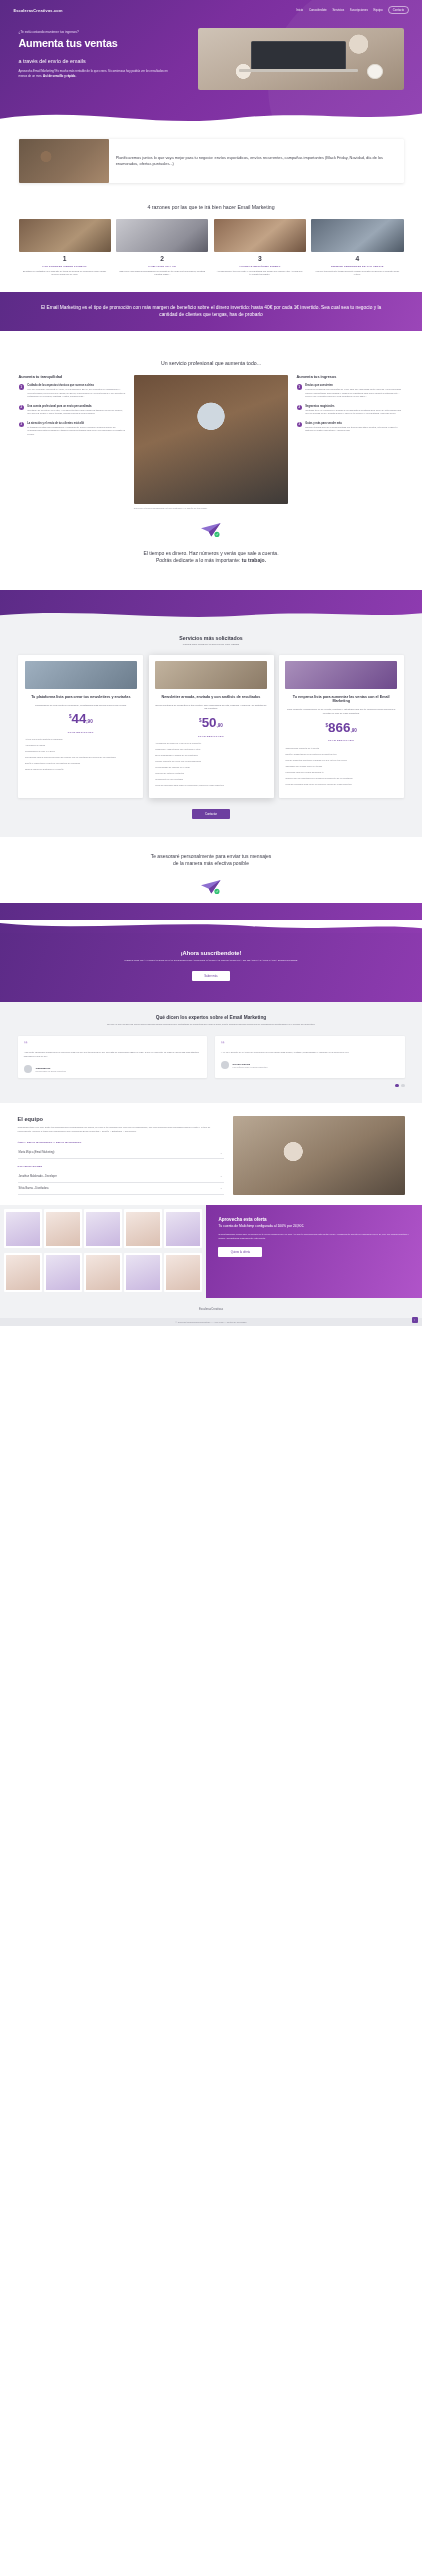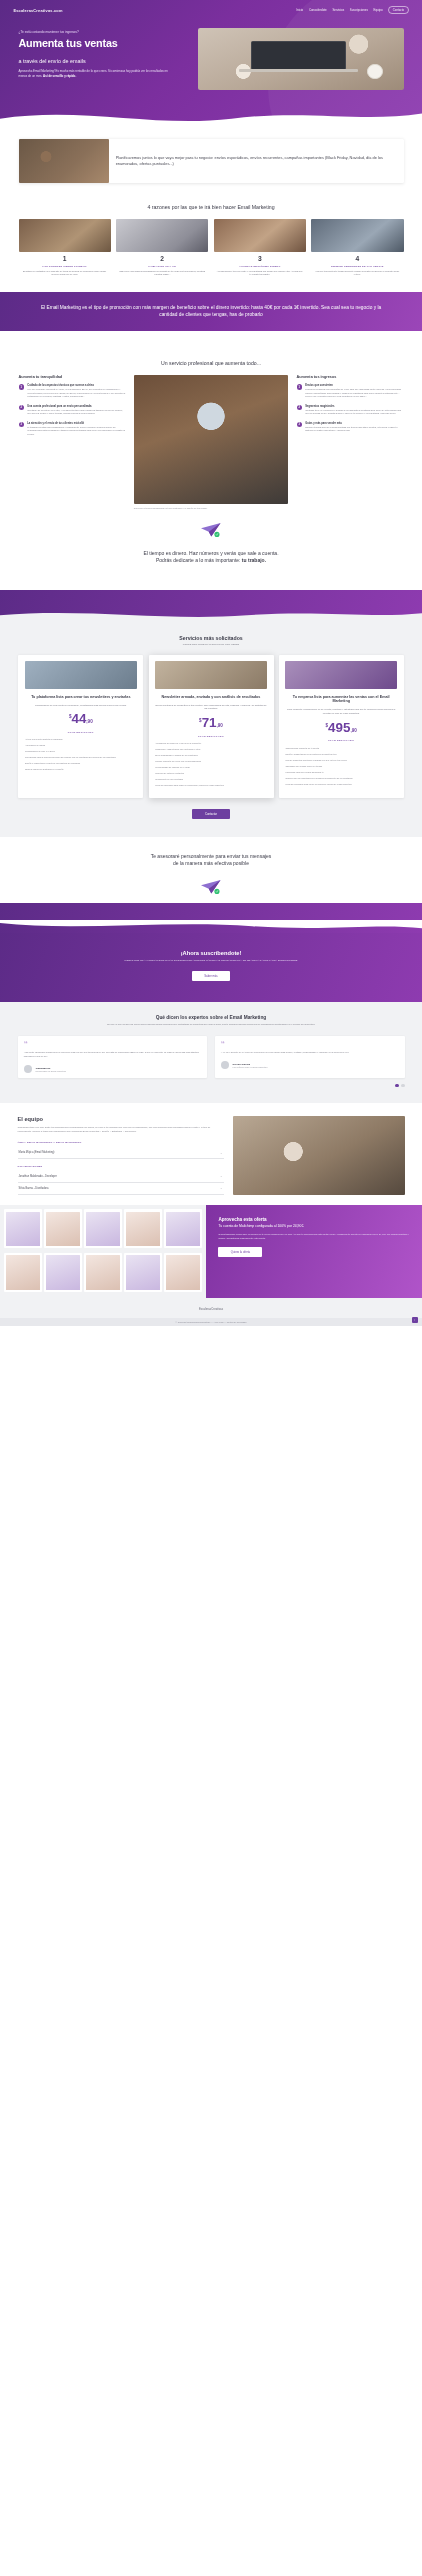--- a/index.html
+++ b/index.html
@@ -440,39 +440,39 @@
       <div class="feat">Preparación para la primera impresión del informe con los resultados del primera de los resultados</div>
       <div class="feat">Diseño y maquetación a partir de las plantillas de Mailchimp</div>
       <div class="feat">Todos a imágenes apartadas en el diseño</div>
     </div>
 
     <div class="card featured">
       <div class="card-img c2"></div>
       <h3>Newsletter armada, enviada y con análisis de resultados</h3>
       <p>Envíos puntuales se newsletters a tus clientes. Nos encargamos del alta, buscada y después. Tú distrutas de los resultado.</p>
       <div class="price">
-        <sup>$</sup><span>71</span><sub>,90</sub>
+        <sup>$</sup><span>50</span><sub>,90</sub>
       </div>
       <span class="plan-link">PLAN DETALLADO</span>
       <div class="feat">Adecuación de marca en el envío de la newsletter</div>
       <div class="feat">Redacción y maquetación con contenidos y fotos</div>
       <div class="feat">Envío programado y análisis de los resultados</div>
       <div class="feat">Informe completo del envío con recomendaciones</div>
       <div class="feat">Personalizado de campos en el email</div>
       <div class="feat">Limpieza de listas de contactos</div>
       <div class="feat">Seguimiento de los resultados</div>
       <div class="feat">Local del formulario para poder su suscripción, propios de email marketing</div>
     </div>
 
     <div class="card">
       <div class="card-img c3"></div>
       <h3>Tu empresa lista para aumentar las ventas con el Email Marketing</h3>
       <p>Pack completo: configuración on-de-cuenta, plantillas y estrategia para que tu empresa pueda comenzar a ejecutar un plan de email marketing.</p>
       <div class="price">
-        <sup>$</sup><span>495</span><sub>,90</sub>
+        <sup>$</sup><span>866</span><sub>,90</sub>
       </div>
       <span class="plan-link">PLAN DETALLADO</span>
       <div class="feat">Configuración completa de tu cuenta</div>
       <div class="feat">Diseño y maquetación de la plantilla de newsletters tipo</div>
       <div class="feat">Plan de marketing planteado a medida a lo all o este de tus envíos</div>
       <div class="feat">Calendario con fechas claves en tiempo</div>
       <div class="feat">Formación para que puedas dominarla tú</div>
       <div class="feat">Informes con los resultados que desarrollo seguimiento de los resultados</div>
       <div class="feat">Local del formulario para poner en marcha y propios de email marketing</div>
     </div>

